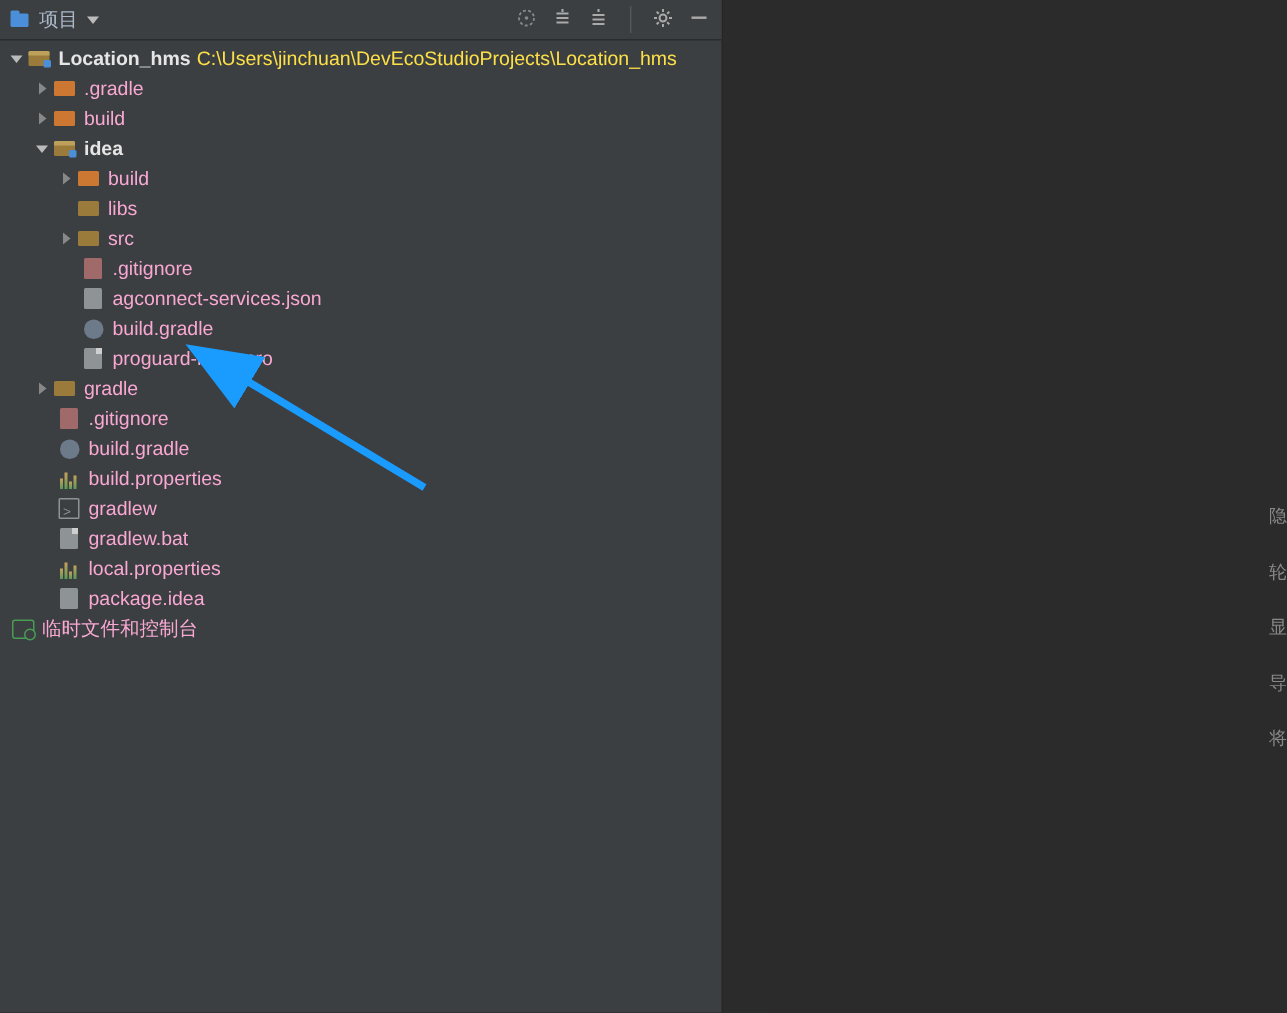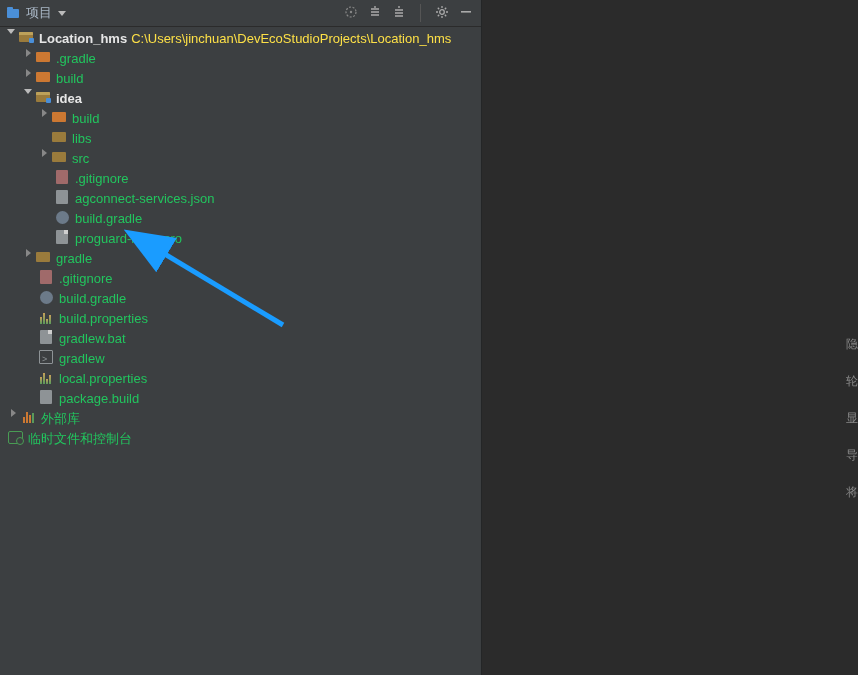--- a/index.html
+++ b/index.html
@@ -7,24 +7,24 @@
   .panel{width:481px;height:675px;background:#3c3f41;border-right:1px solid #242627;display:flex;flex-direction:column;position:relative}
   .editor{flex:1;background:#2b2b2b;position:relative}
   .panel-header{height:26px;background:#3c3f41;border-bottom:1px solid #2b2b2b;display:flex;align-items:center;padding:0 6px}
   .title-sec{display:flex;align-items:center;gap:2px}
   .proj-icon{display:flex;align-items:center;margin-right:4px}
   .dd-arrow{margin-left:4px}
   .header-spacer{flex:1}
   .tool-icons{display:flex;align-items:center;gap:10px;padding-right:2px}
   .tool-sep{width:1px;height:18px;background:#555;margin:0 4px}
   .tree{flex:1;overflow:auto;padding-top:2px}
-  .row{display:flex;height:20px;line-height:20px;white-space:nowrap;cursor:default}
+  .row{display:flex;align-items:center;height:20px;line-height:20px;white-space:nowrap;cursor:default}
   .row .arrow{width:12px;display:inline-flex;justify-content:center;margin-right:1px}
   .row .icon{display:inline-flex;align-items:center;justify-content:center;width:16px;height:16px;margin-right:5px}
-  .label{color:#22c55e}
+  .label{color:#f9a8d4}
   .label.bold{font-weight:bold;color:#e6e6e6}
   .label.muted{color:#fde047;margin-left:4px}
   .pad-root{padding-left:5px}
   .pad0{padding-left:7px}
   .pad1{padding-left:22px}
   .pad2{padding-left:38px}
   .pad3{padding-left:54px}
   
   .fld-closed{width:14px;height:10px;background:#9a7b3c;border-radius:1px}
   .fld-closed.orange{background:#cc7832}
@@ -254,66 +254,52 @@
               <span></span>
               <span></span>
               <span></span>
             </span>
           </span>
         <span class="label">build.properties</span>
       </div>
 
       <div class="row pad2">
         <span class="icon">
+            <span class="file-sh"></span>
+          </span>
+        <span class="label">gradlew</span>
+      </div>
+
+      <div class="row pad2">
+        <span class="icon">
             <span class="file-gen"></span>
           </span>
         <span class="label">gradlew.bat</span>
       </div>
 
       <div class="row pad2">
         <span class="icon">
-            <span class="file-sh"></span>
-          </span>
-        <span class="label">gradlew</span>
-      </div>
-
-      <div class="row pad2">
-        <span class="icon">
             <span class="file-bars">
               <span></span>
               <span></span>
               <span></span>
               <span></span>
             </span>
           </span>
         <span class="label">local.properties</span>
       </div>
 
       <div class="row pad2">
         <span class="icon">
             <span class="file-json"></span>
           </span>
-        <span class="label">package.build</span>
-      </div>
-
-
-      <div class="row pad0">
-        <span class="arrow">
-            <span class="chev chev-right"></span>
-          </span>
-        <span class="icon">
-            <span class="ext-lib">
-              <span></span>
-              <span></span>
-              <span></span>
-              <span></span>
-            </span>
-          </span>
-        <span class="label">外部库</span>
-      </div>
+        <span class="label">package.idea</span>
+      </div>
+
+
 
       <div class="row pad0" style="">
         <span class="icon">
             <span class="scratch"></span>
           </span>
         <span class="label">临时文件和控制台</span>
       </div>
 
     </div>
 

